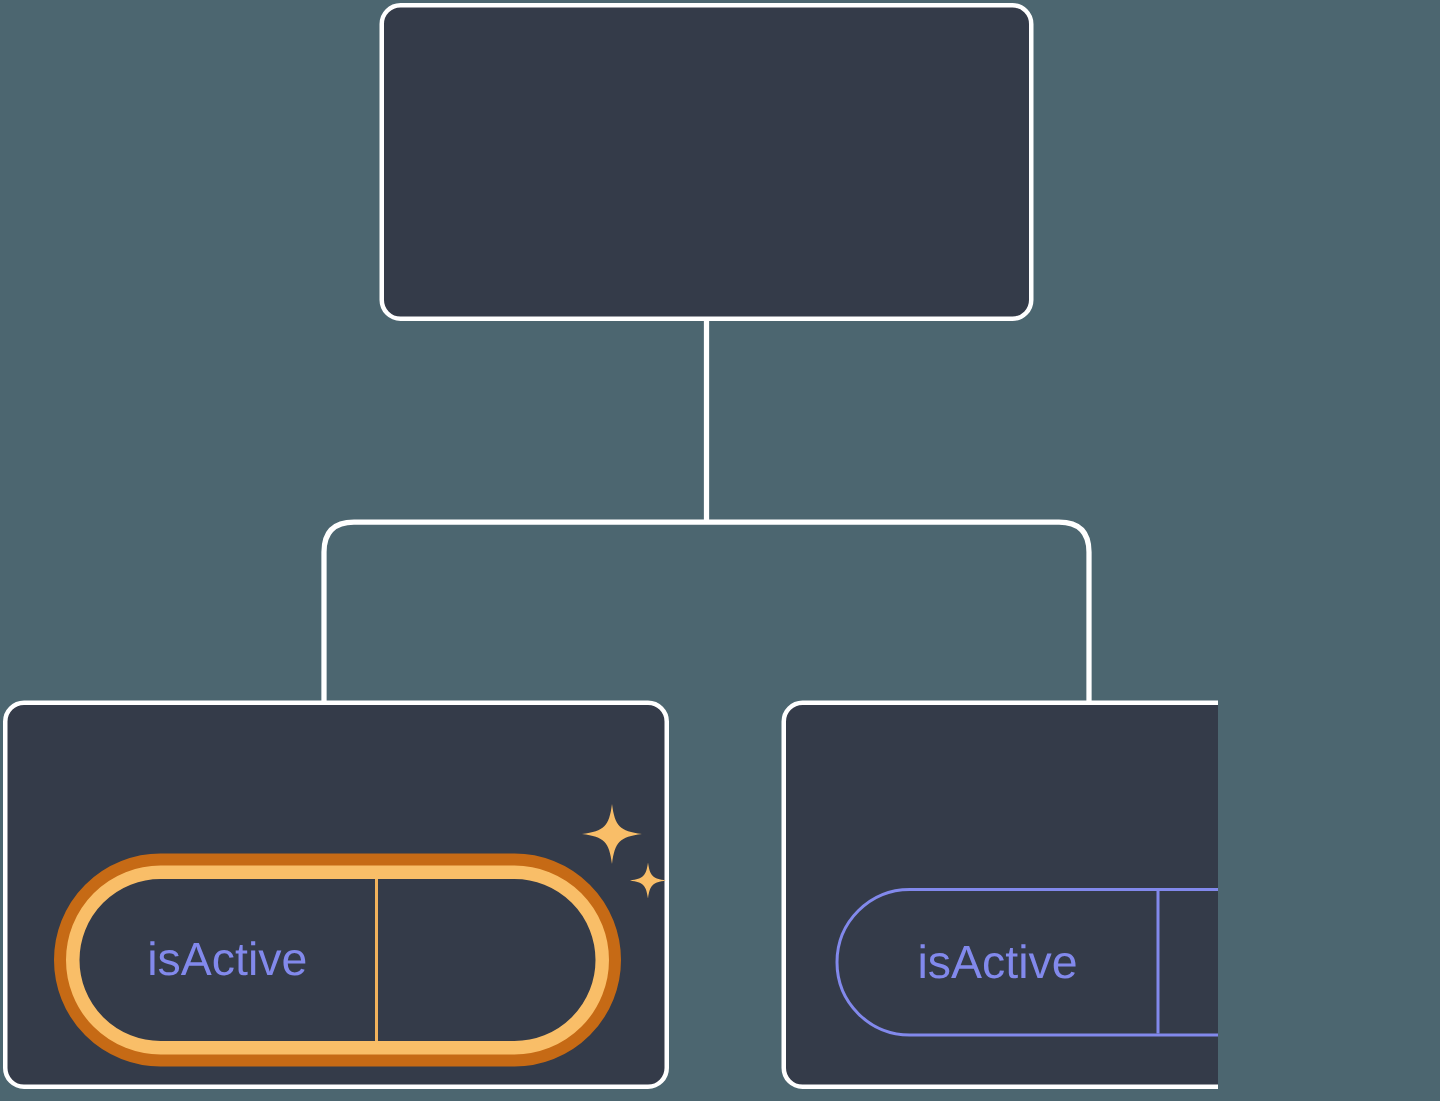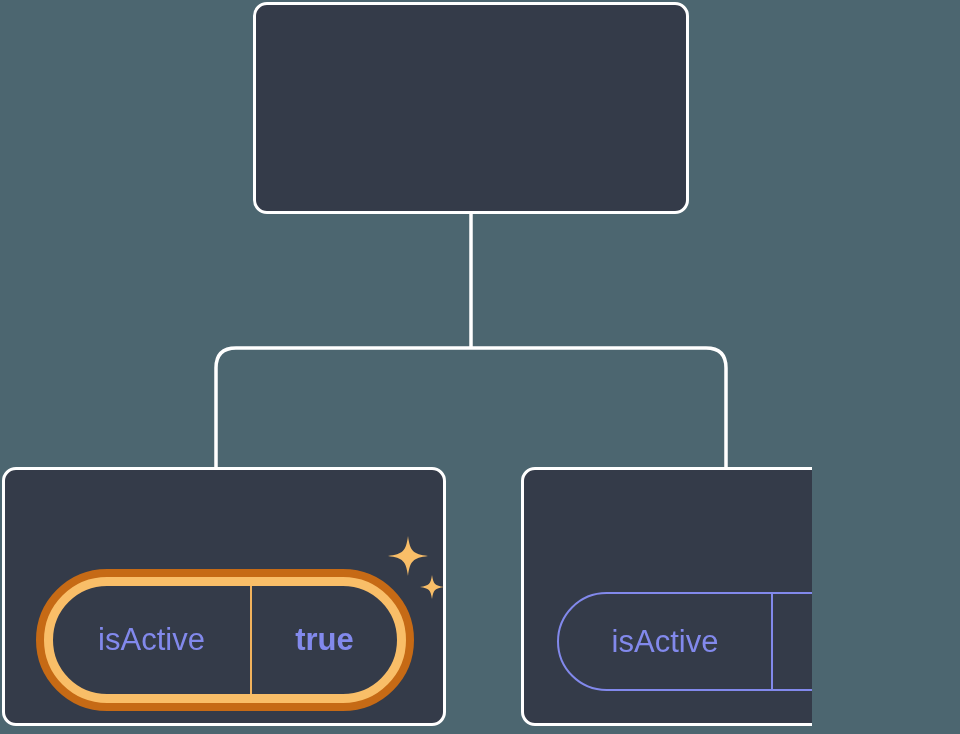--- a/index.html
+++ b/index.html
@@ -190,21 +190,20 @@
 
   <div class="node-card" id="card-accordion"></div>
   <div class="node-title" id="title-accordion">Accordion</div>
 
   <div class="node-card" id="card-panel-left"></div>
   <div class="node-title" id="title-panel-left" style="left:2px; width:444px; right:auto;">Panel</div>
 
   <div class="prop-pill" id="pill-left">
     <div class="ring-inner">
       <div class="prop-cell prop-key">isActive</div>
-      <div class="prop-cell prop-val">true</div>
     </div>
   </div>
 
   <svg id="sparkles" viewBox="0 0 62 72" xmlns="http://www.w3.org/2000/svg">
     <path d="M 22 2
              C 24 17, 27 20, 42 22
              C 27 24, 24 27, 22 42
              C 20 27, 17 24, 2 22
              C 17 20, 20 17, 22 2 Z" fill="#f9be68"></path>
     <path d="M 46 41

